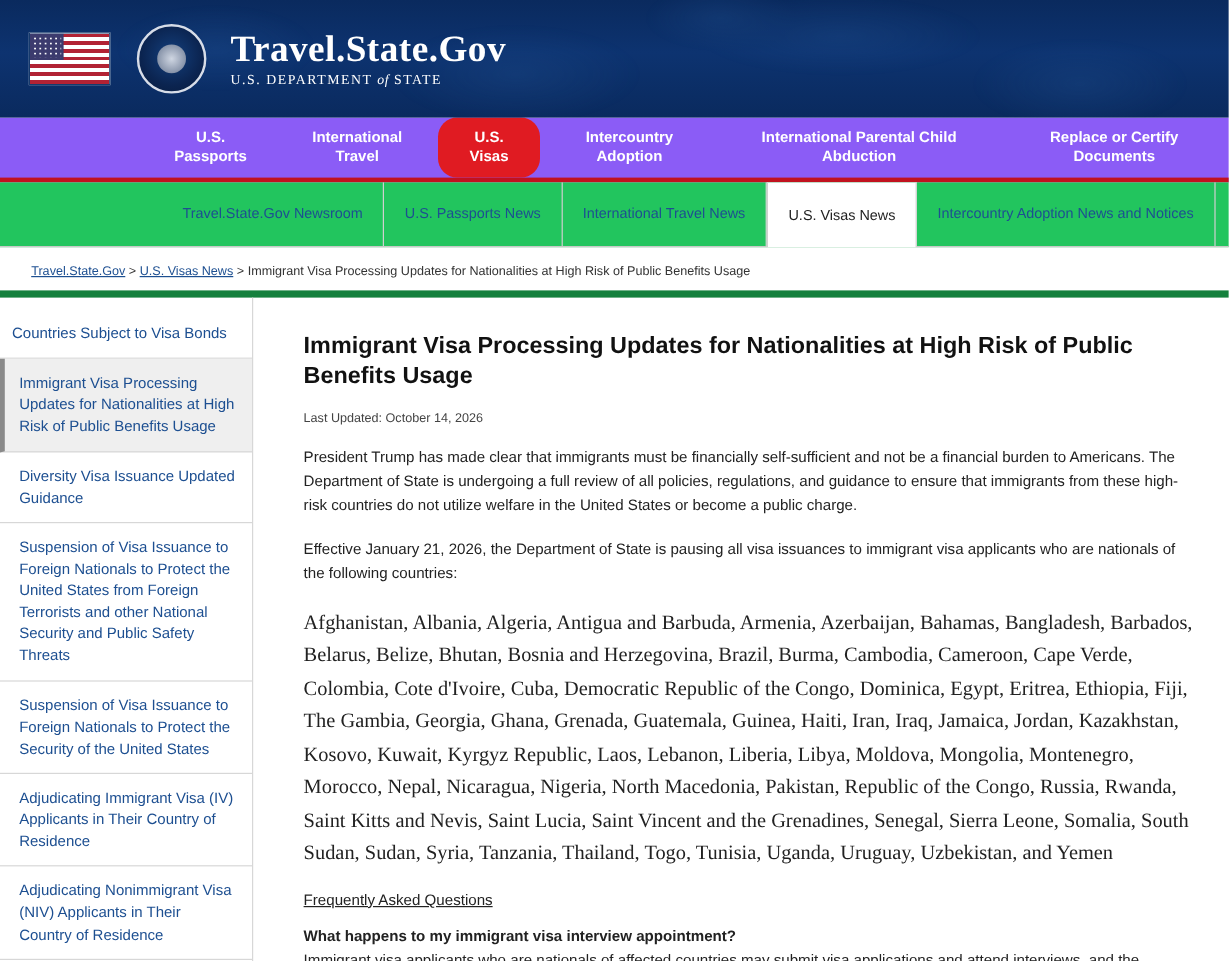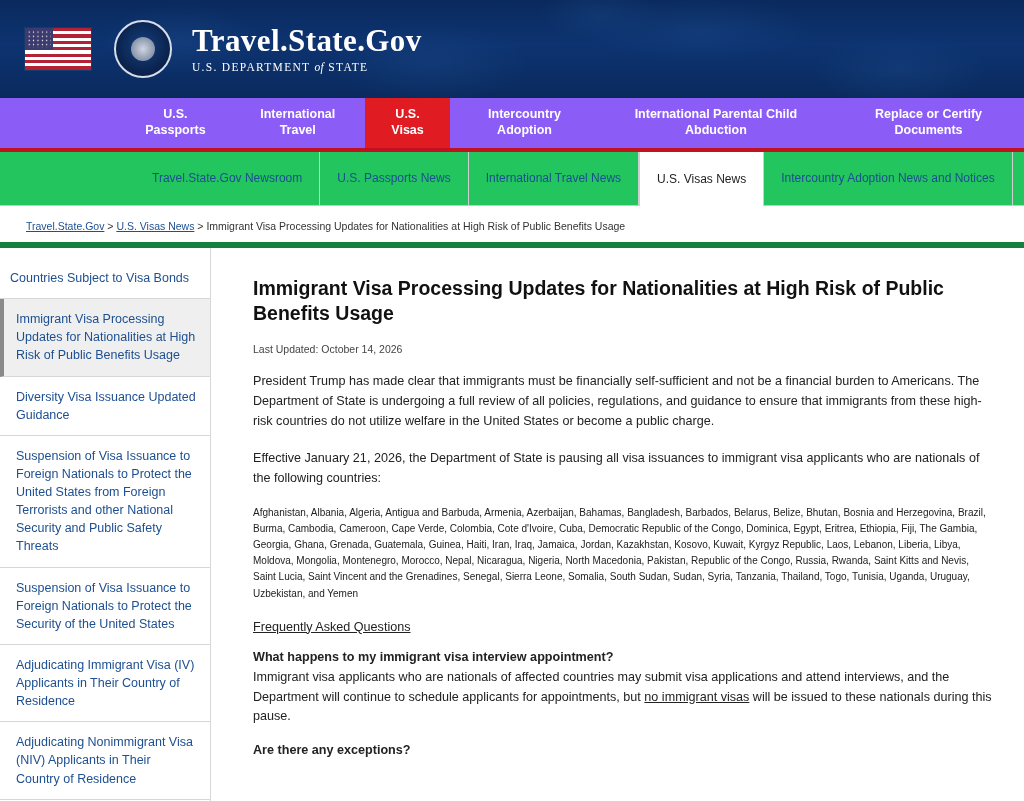--- a/index.html
+++ b/index.html
@@ -130,20 +130,21 @@
     display: flex;
     align-items: center;
     justify-content: center;
     text-align: center;
     padding: 0 16px;
     line-height: 1.25;
     cursor: pointer;
   }
   .mainnav-item.active {
     background: #e01b22;
+    border-radius: 16px;
   }
 
   
   .subnav {
     display: flex;
     background: #22c55e;
     height: 53px;
     border-bottom: 1px solid #c8c8c8;
     padding-left: 135px;
   }
@@ -229,24 +230,25 @@
     color: #444444;
     margin-bottom: 16px;
   }
   p.body-text {
     font-size: 12.6px;
     line-height: 1.62;
     margin: 0 0 16px 0;
     color: #222222;
   }
   .country-list {
-    font-size: 10px;
+    font-size: 17px;
     line-height: 1.62;
     margin: 0 0 18px 0;
     color: #222222;
+    font-family: Liberation Serif, serif;
   }
   .faq-heading {
     font-size: 12.6px;
     font-weight: normal;
     text-decoration: underline;
     margin: 0 0 14px 0;
     color: #222222;
   }
   .qa { margin-bottom: 14px; }
   .qa .q {

